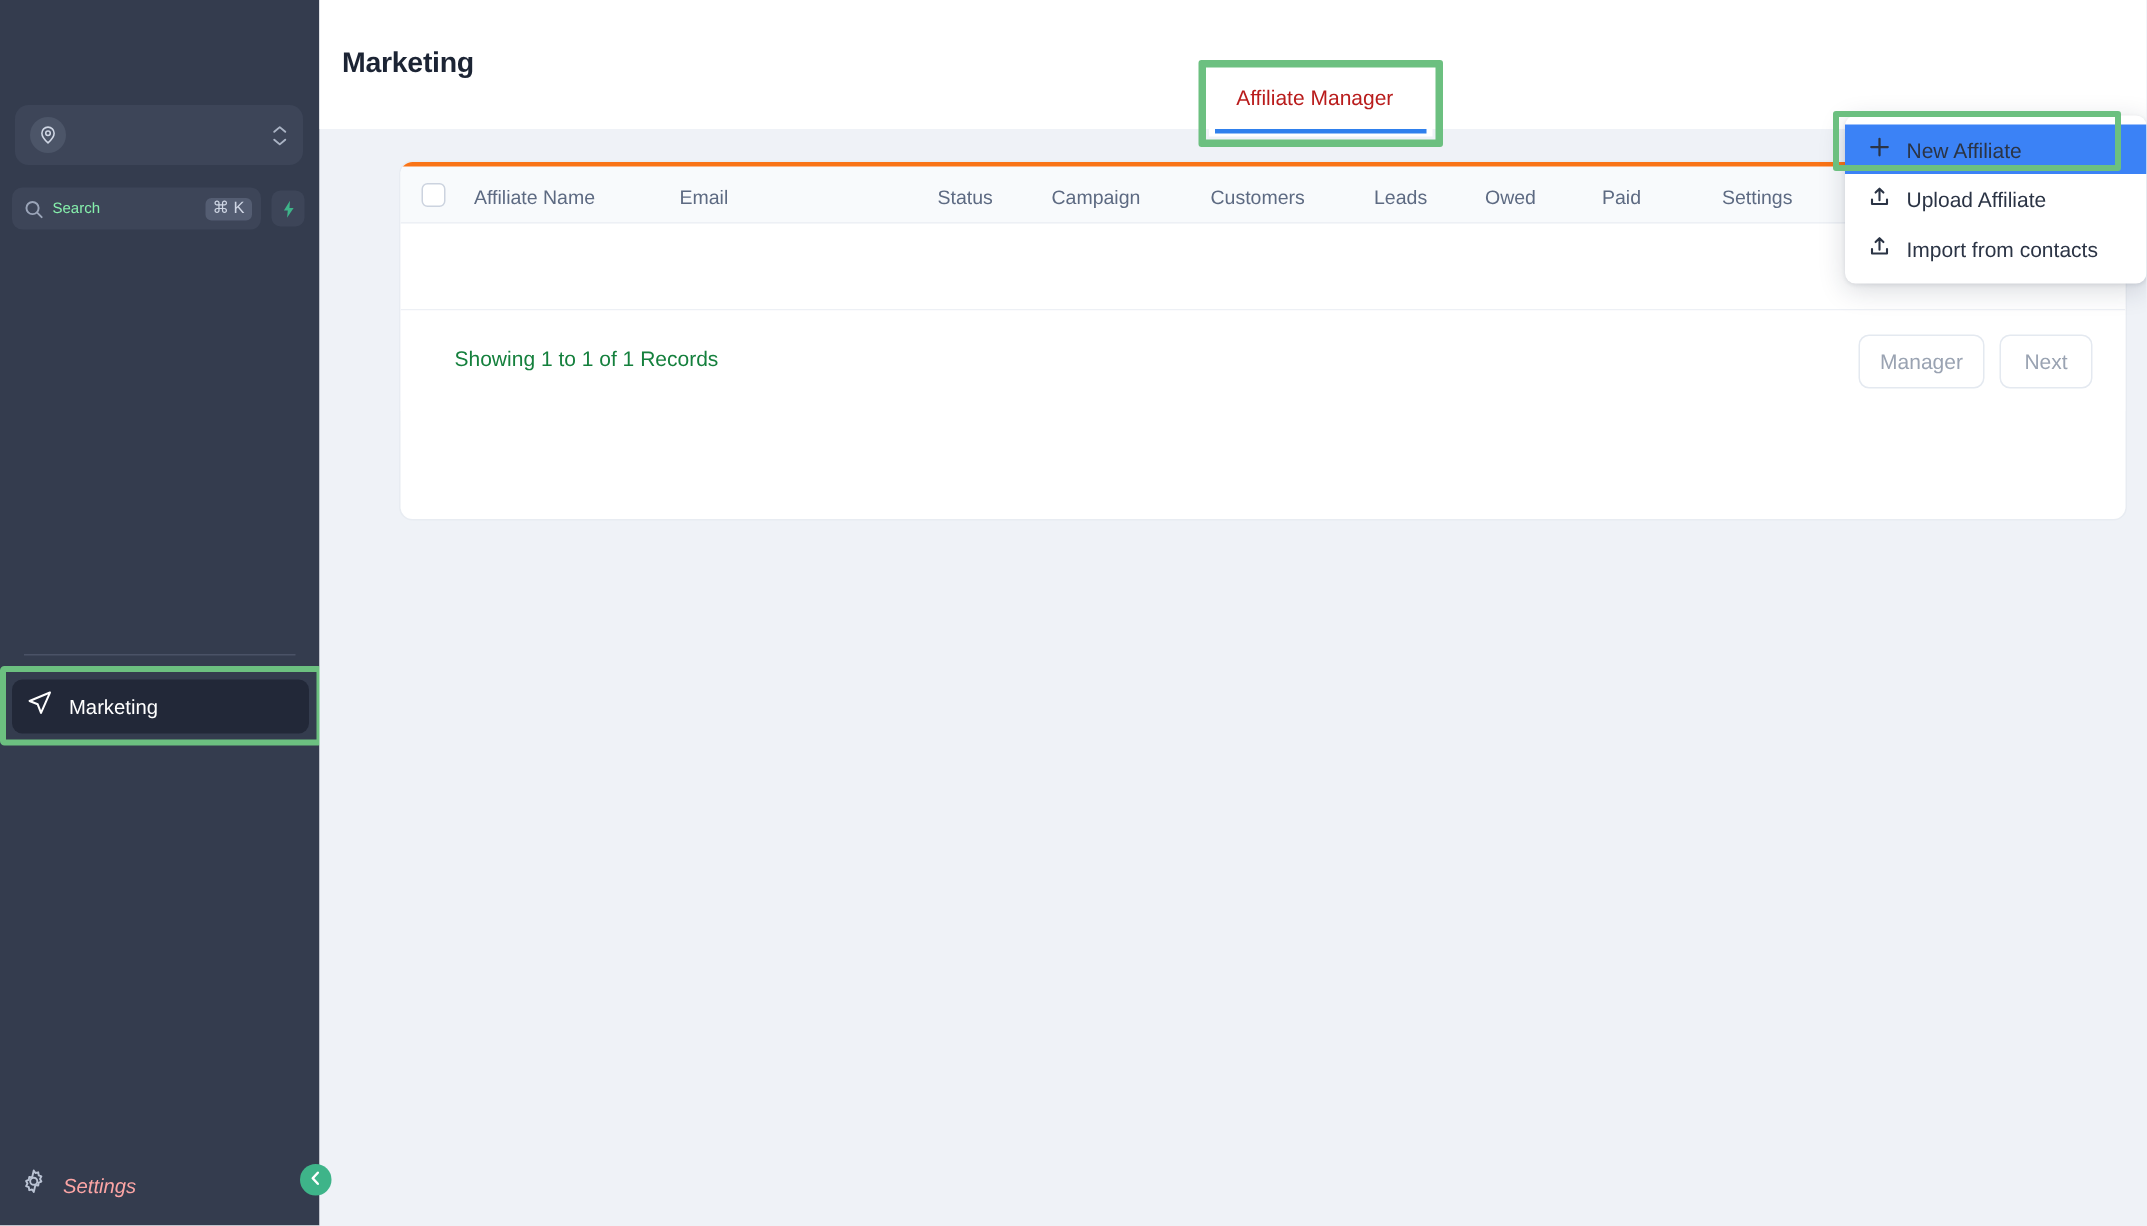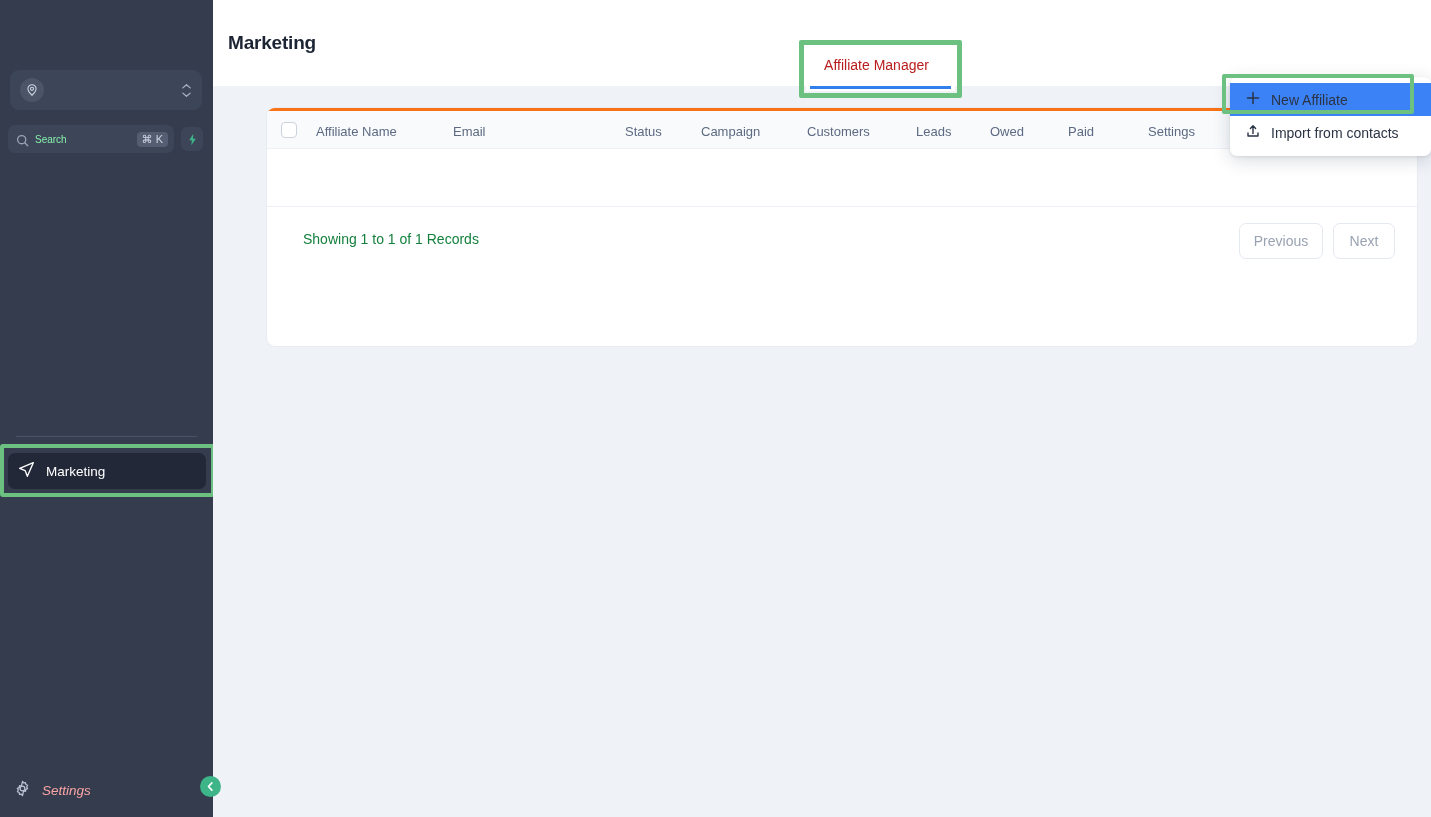--- a/index.html
+++ b/index.html
@@ -414,21 +414,21 @@
         <div class="th" style="left:801px">Paid</div>
         <div class="th" style="left:881px">Settings</div>
         <div class="th" style="left:976px">Join Date</div>
       </div>
 
       <div class="tbody-row"></div>
 
       <div class="card-foot">
         <div class="records">Showing 1 to 1 of 1 Records</div>
         <div class="pg-btn pg-prev">
-          <span>Previous</span>
+          <span>Manager</span>
         </div>
         <div class="pg-btn pg-next">
           <span>Next</span>
         </div>
       </div>
     </div>
 
     <div class="dropdown">
       <div class="dd-item hl">
         <span>
@@ -437,19 +437,27 @@
             </svg>
         </span>
         <span>New Affiliate</span>
       </div>
       <div class="dd-item">
         <span>
           <svg viewBox="0 0 14 14">
               <path class="stroke" stroke="#2b3445" stroke-width="1.4" d="M7 9.5V1.8M4.4 4.4L7 1.8l2.6 2.6M2 9v3h10V9"></path>
             </svg>
         </span>
+        <span>Upload Affiliate</span>
+      </div>
+      <div class="dd-item">
+        <span>
+          <svg viewBox="0 0 14 14">
+              <path class="stroke" stroke="#2b3445" stroke-width="1.4" d="M7 9.5V1.8M4.4 4.4L7 1.8l2.6 2.6M2 9v3h10V9"></path>
+            </svg>
+        </span>
         <span>Import from contacts</span>
       </div>
     </div>
     <div class="dd-highlight"></div>
 
   </div>
 </div>
 
 </body></html>

